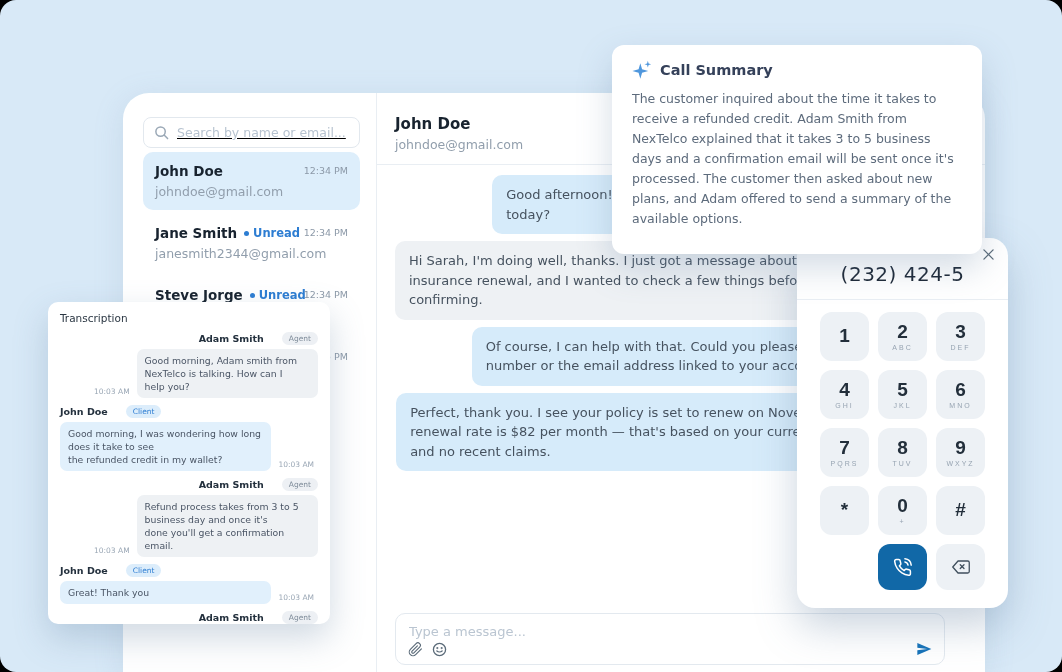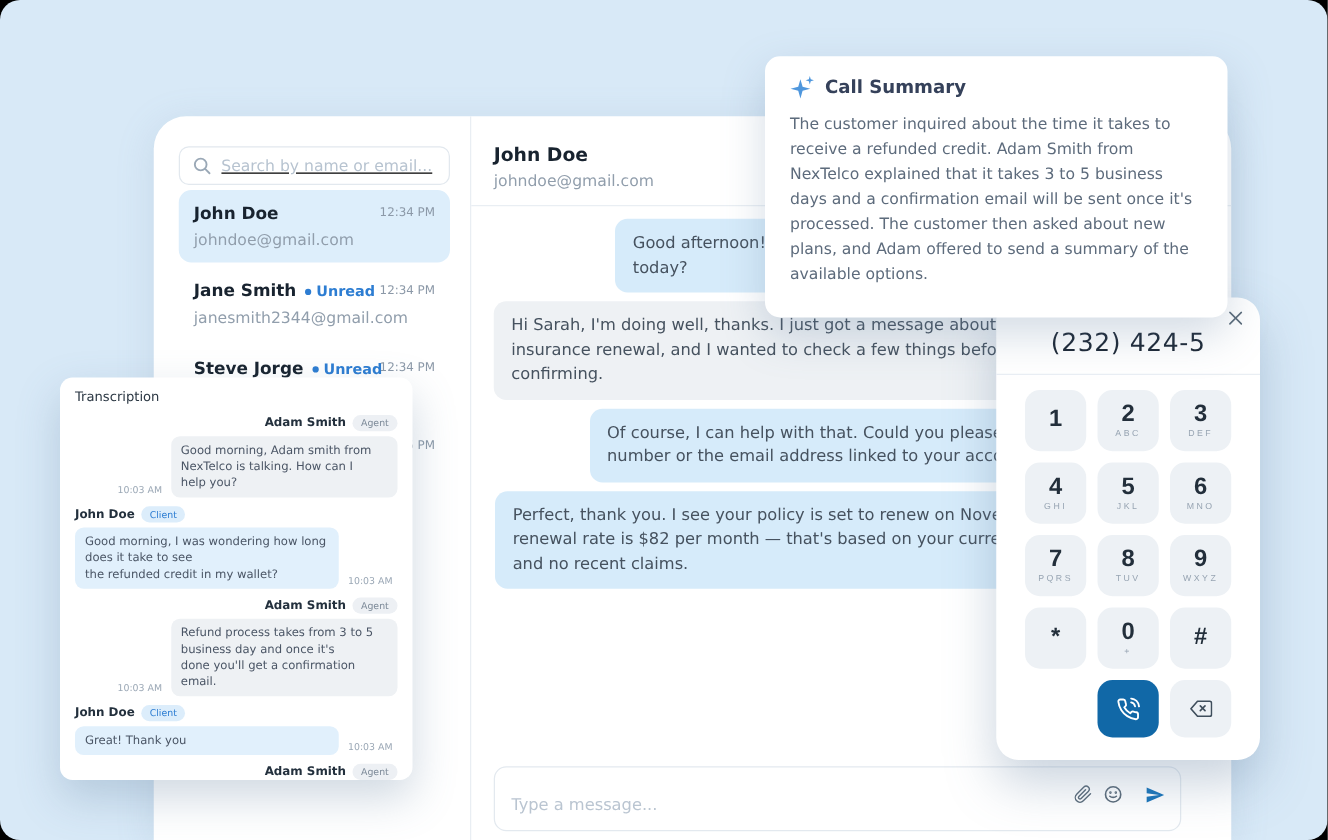--- a/index.html
+++ b/index.html
@@ -32,21 +32,21 @@
   .msg-row { display:flex; }
   .msg-row.right { justify-content:flex-end; }
   .bubble { padding:10px 14px; border-radius:10px; display:flex; align-items:flex-end; gap:10px; max-width:560px; }
   .bubble .msg-text { font-size:13px; line-height:1.5; color:#46525f; white-space:pre-line; }
   .bubble .msg-time { font-size:9px; color:#98a5b3; white-space:nowrap; transform:translateY(3px); }
   .bubble .msg-time:empty { display:none; }
   .msg-row.left  .bubble { background:#eef1f4; }
   .msg-row.right .bubble { background:#d6ebfa; }
 
   
-  .composer { position:absolute; left:18px; right:40px; bottom:7px; height:52px; border:1px solid #e3e9ef; border-radius:10px; background:#fff; display:flex; flex-direction:row; justify-content:space-between; }
+  .composer { position:absolute; left:18px; right:40px; bottom:7px; height:52px; border:1px solid #e3e9ef; border-radius:10px; background:#fff; display:flex; flex-direction:column; justify-content:space-between; }
   .composer input { border:none; outline:none; padding:10px 13px 0 13px; font-size:13px; color:#53606e; font-family:"DejaVu Sans", sans-serif; background:transparent; }
   .composer input::placeholder { color:#bac5d1; }
   .composer-icons { display:flex; align-items:center; gap:9px; padding:0 12px 7px 12px; }
   .composer-icons .spacer { flex:1; }
   .icon-btn { display:inline-flex; align-items:center; justify-content:center; cursor:pointer; background:none; border:none; padding:0; }
 
   
   .call-summary { position:absolute; left:612px; top:45px; width:370px; background:#fff; border-radius:12px;
     box-shadow:0 14px 34px rgba(100,130,160,.28); padding:15px 20px 25px 20px; z-index:30; }
   .cs-title-row { display:flex; align-items:center; gap:8px; }
@@ -67,21 +67,21 @@
   .actions { width:165px; margin:9px auto 0 auto; display:grid; grid-template-columns:repeat(3,49px); gap:9px; }
   .action-btn { width:49px; height:46px; border:none; border-radius:12px; display:flex; align-items:center; justify-content:center; cursor:pointer; }
   .call-btn { background:#1168a7; }
   .backspace-btn { background:#edf1f5; }
 
   
   .transcription { position:absolute; left:48px; top:302px; width:282px; height:322px; background:#fff; border-radius:10px;
     box-shadow:0 14px 34px rgba(100,130,160,.3); padding:10px 12px; z-index:30; overflow:hidden; }
   .tr-title { font-size:10.5px; color:#2b3743; margin-bottom:8px; }
   .t-msg { margin-bottom:7px; }
-  .t-head { font-size:9.5px; font-weight:bold; color:#23303d; display:flex; align-items:center; gap:5px; }
+  .t-head { font-size:9.5px; font-weight:bold; color:#23303d; display:flex; align-items:center; gap:18px; }
   .t-msg.agent .t-head { justify-content:flex-end; }
   .badge { font-size:7.5px; font-weight:normal; padding:2px 7px; border-radius:8px; }
   .badge.agent  { background:#edf0f4; color:#7d8a98; }
   .badge.client { background:#dcedfb; color:#2d7dd2; }
   .t-row { display:flex; align-items:flex-end; gap:7px; margin-top:4px; }
   .t-bubble { flex:1; border-radius:7px; padding:5px 8px; font-size:9.3px; line-height:1.4; color:#4a5565; white-space:pre-line; }
   .t-msg.agent  .t-bubble { background:#eef1f4; }
   .t-msg.client .t-bubble { background:#e1f0fc; }
   .t-time { font-size:7.5px; color:#9aa7b5; white-space:nowrap; padding-bottom:2px; }
   .t-msg.agent .t-row { padding-left:34px; }

